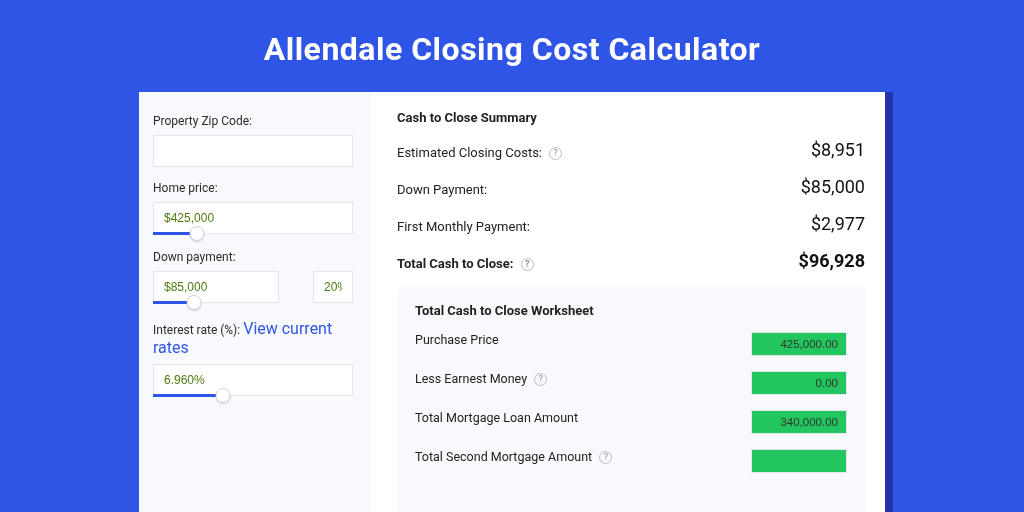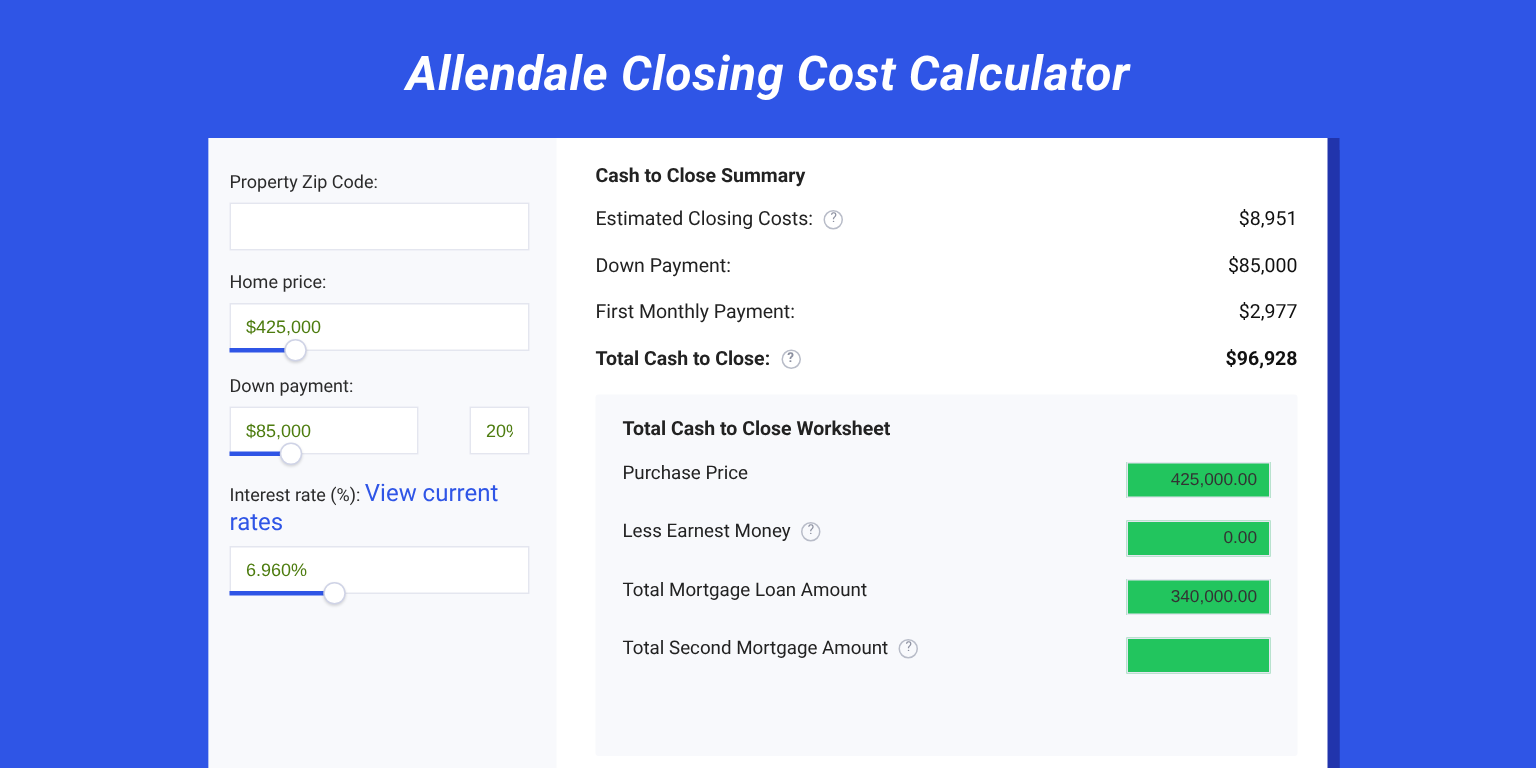--- a/index.html
+++ b/index.html
@@ -9,21 +9,20 @@
     background: #2f55e6;
     color: #222;
   }
   .page-title {
     text-align: center;
     color: #fff;
     font-size: 32px;
     font-weight: 700;
     letter-spacing: 0.5px;
     padding: 30px 0 24px 0;
-    font-style: italic;
   }
   .calculator {
     background: #fff;
     width: 746px;
     margin: 0 auto;
     display: flex;
     box-shadow: 8px 8px 0 #2134ac, 8px -0px 0 #2134ac;
     height: 420px;
     overflow: hidden;
   }
@@ -76,21 +75,21 @@
     font-size: 12.5px;
   }
   .section-title { font-weight: 700; font-size: 13px; margin-bottom: 14px; }
   .sum-row {
     display: flex;
     justify-content: space-between;
     align-items: flex-end;
     margin-bottom: 16px;
   }
   .sum-row .label { font-size: 13px; color: #222; }
-  .sum-row .value { font-size: 13px; color: #111; }
+  .sum-row .value { font-size: 18px; color: #111; }
   .sum-row.bold .label, .sum-row.bold .value { font-weight: 700; }
   .help-icon {
     display: inline-flex;
     align-items: center;
     justify-content: center;
     width: 13px; height: 13px;
     border: 1px solid #b8bcc8;
     border-radius: 50%;
     color: #8c90a0;
     font-size: 9px;

